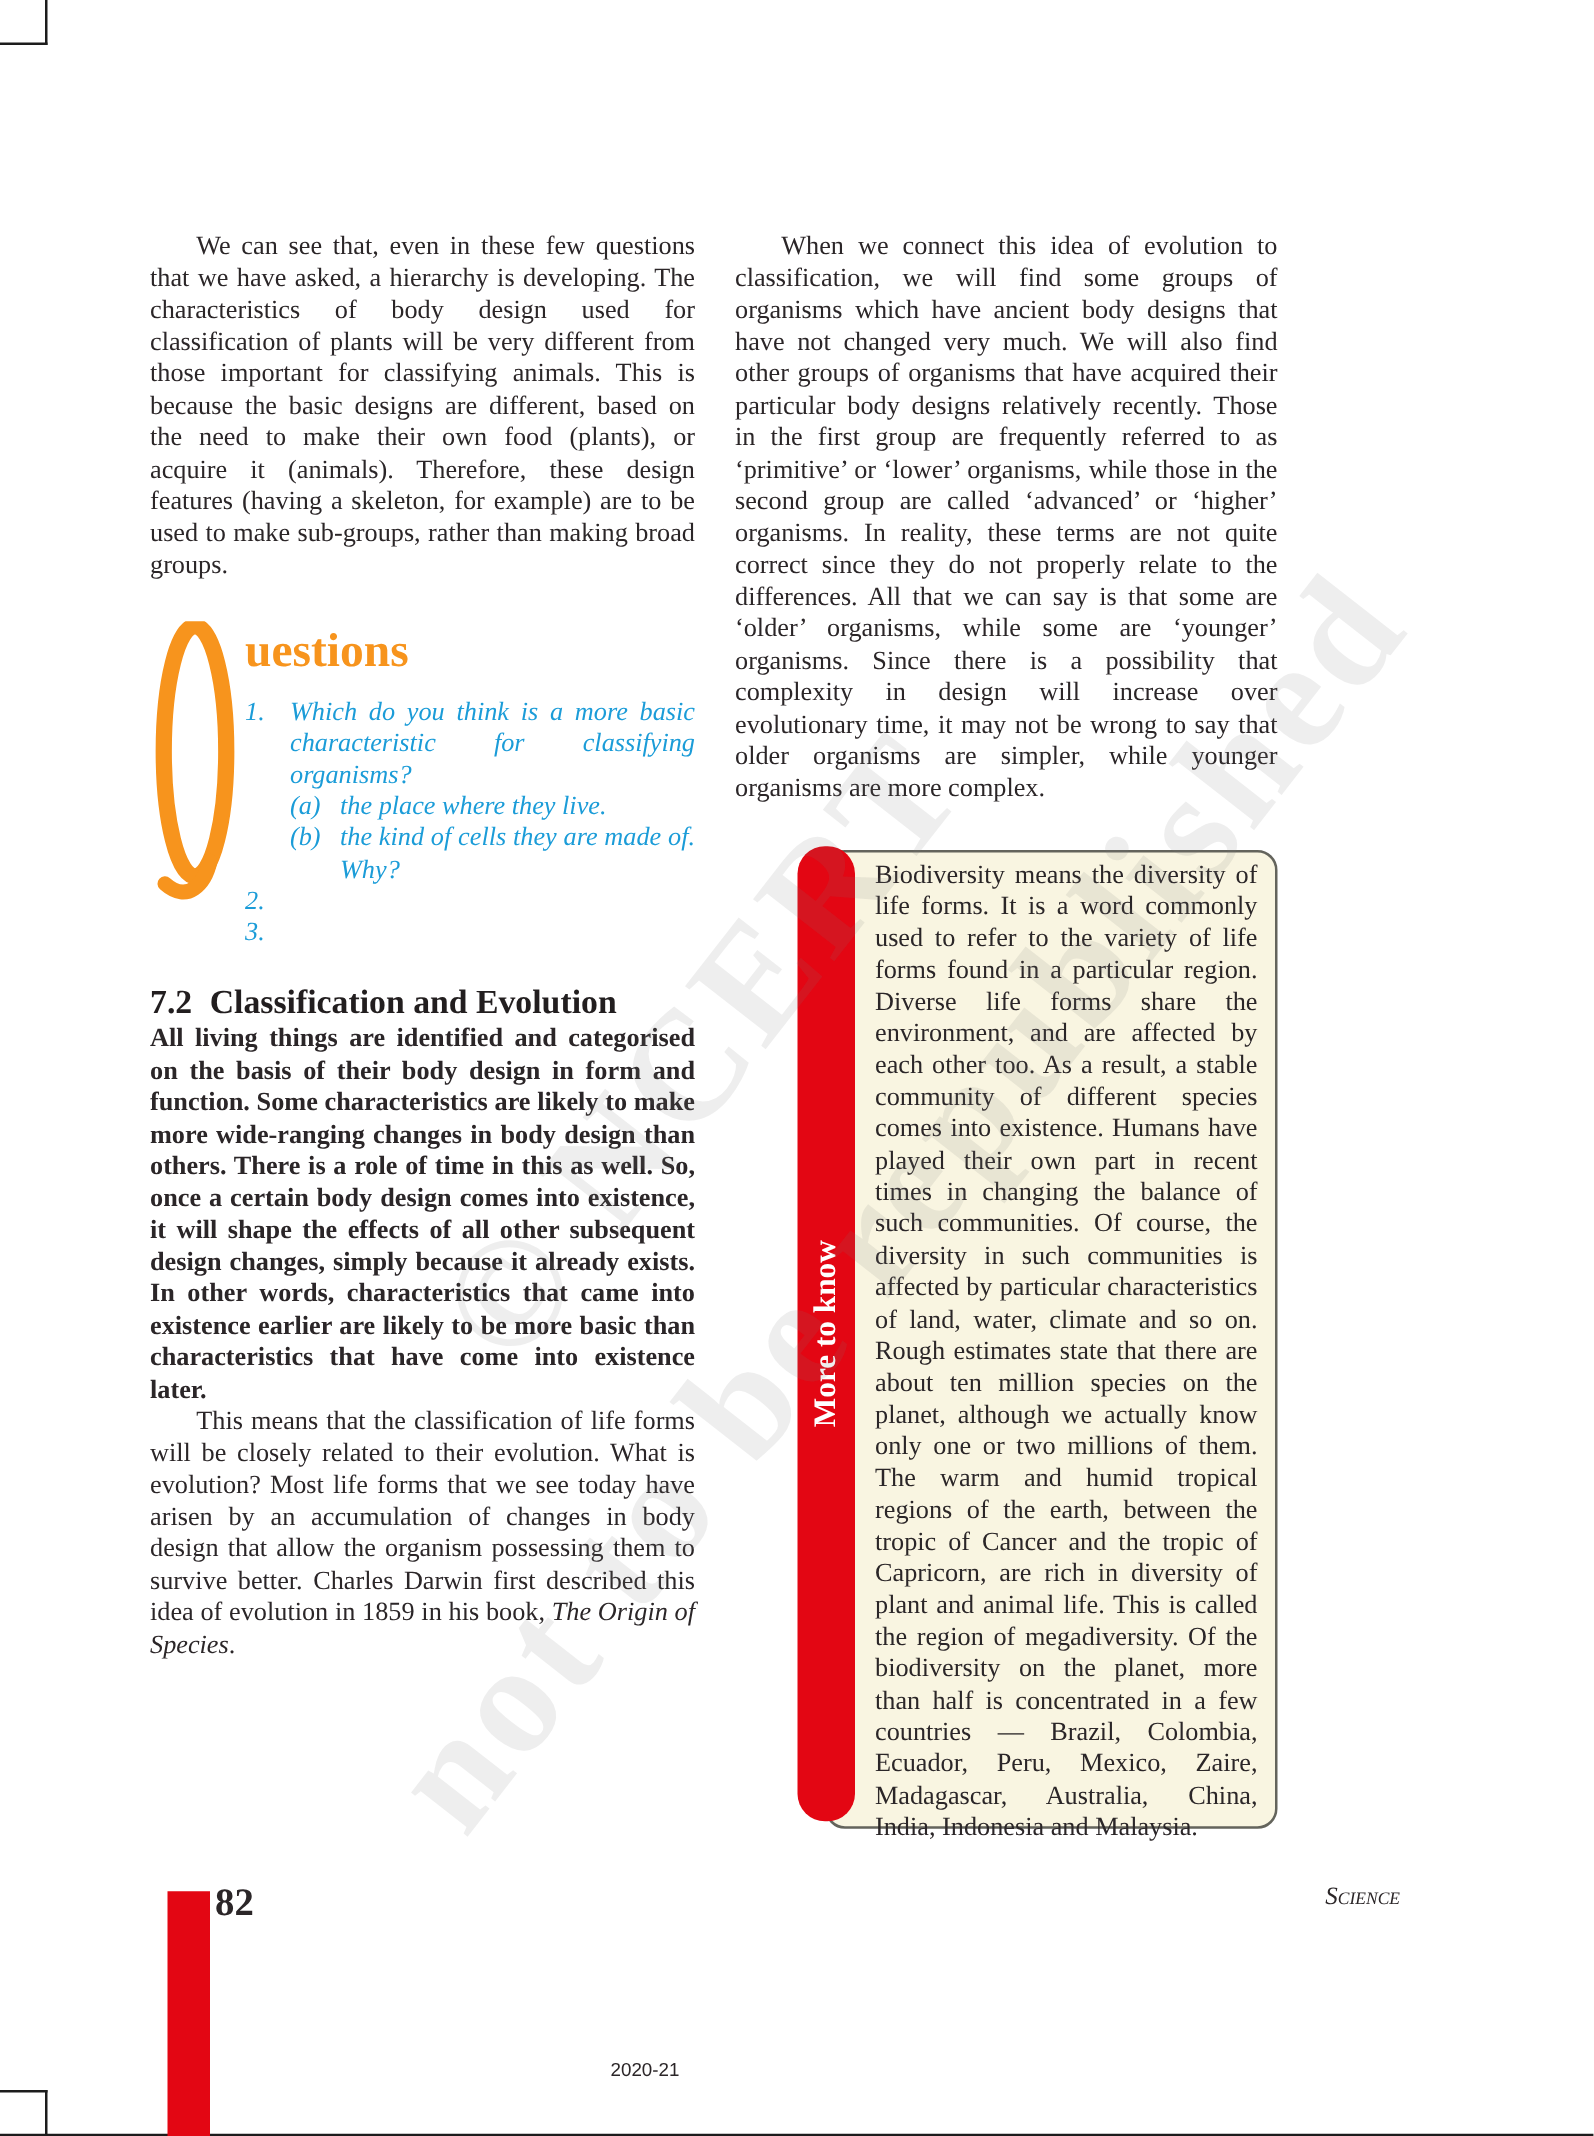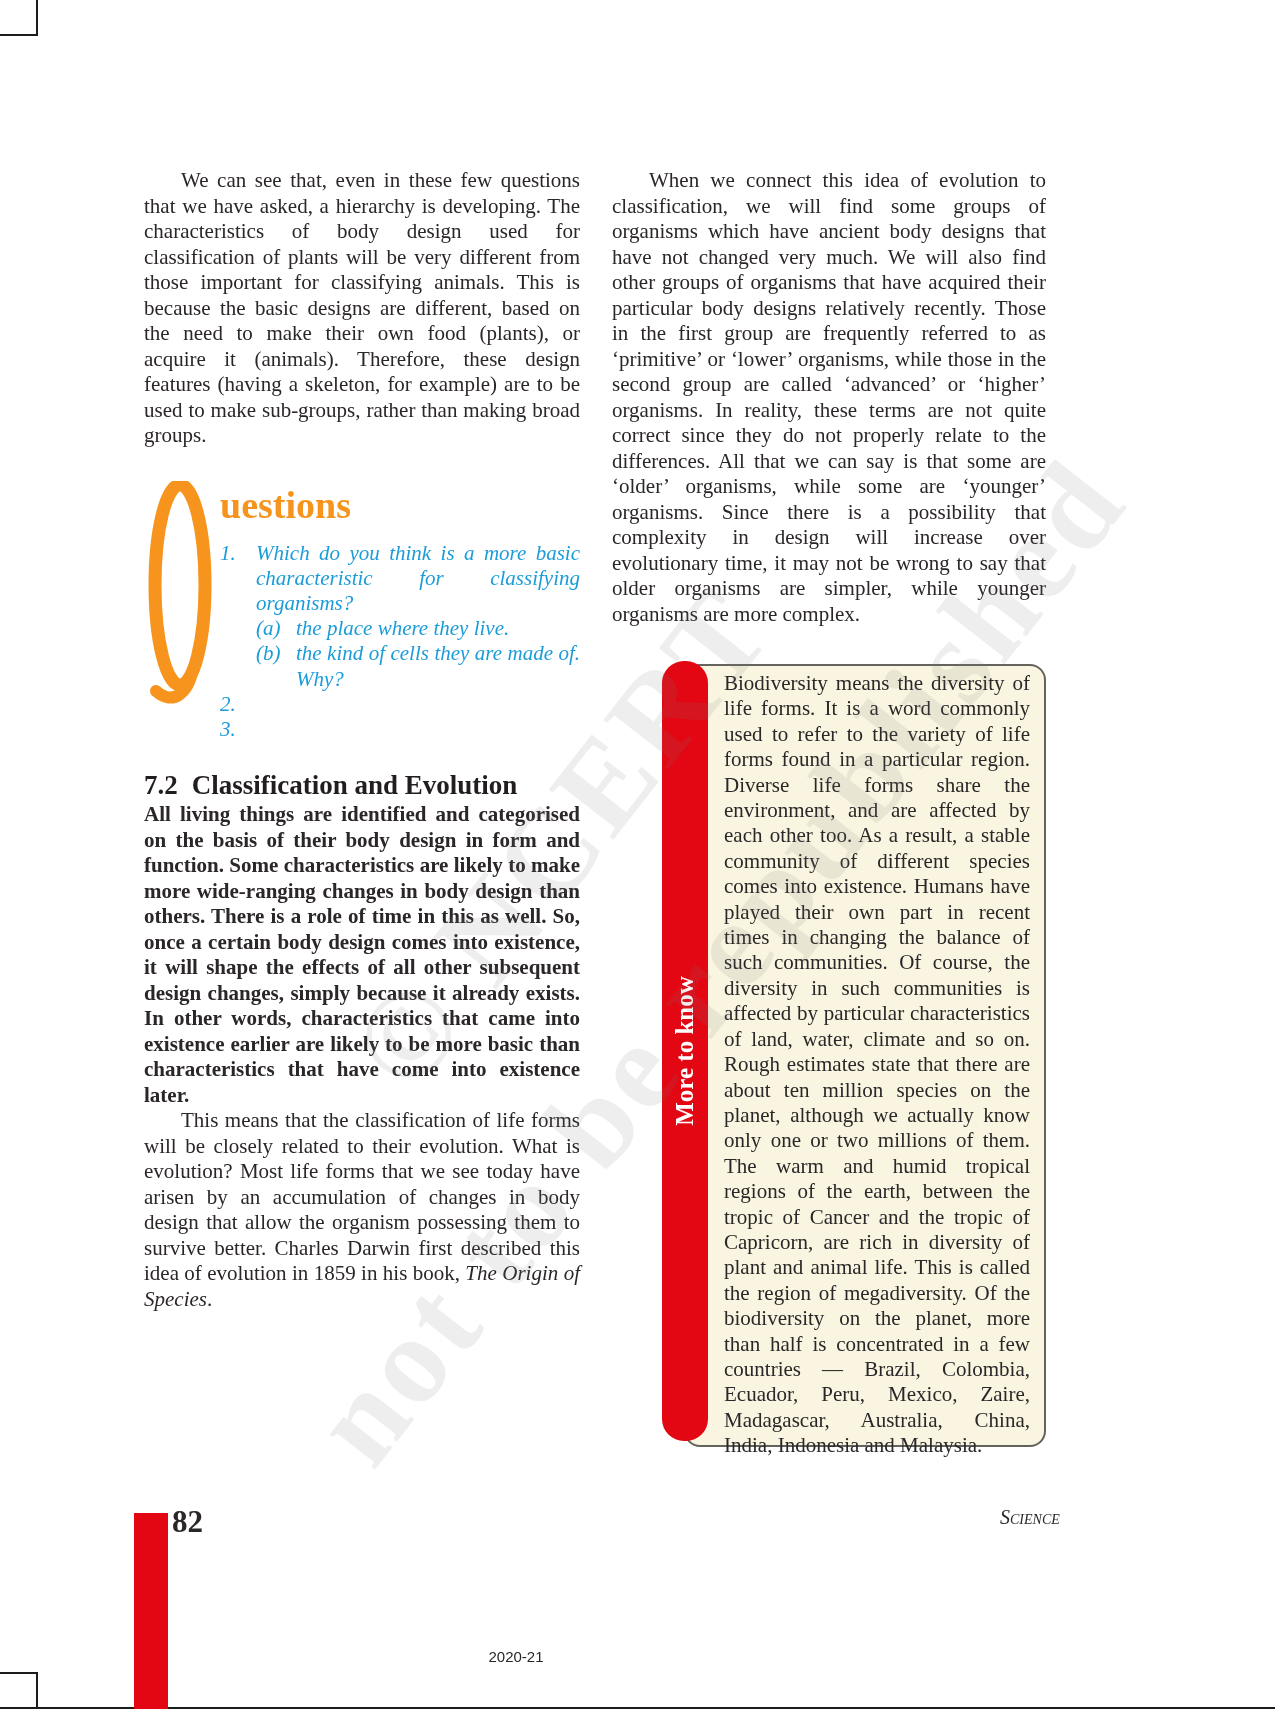--- a/index.html
+++ b/index.html
@@ -18,22 +18,22 @@
 
   
   .cm { position:absolute; background:#1c1c1c; z-index:2; }
   .cm-tl-v { left:36px; top:0; width:2px; height:36px; }
   .cm-tl-h { left:0; top:34px; width:38px; height:2px; }
   .cm-bl-h { left:0; top:1672px; width:38px; height:2px; }
   .cm-bl-v { left:36px; top:1672px; width:2px; height:37px; }
   .cm-bottom { left:0; top:1707px; width:1275px; height:2px; }
 
   
-  .col { position:absolute; top:168px; z-index:2; text-align:justify;
-         font-size:21px; line-height:25.5px;margin-left:24px; }
+  .col { position:absolute; top:184px; z-index:2; text-align:justify;
+         font-size:21px; line-height:25.5px; }
   .col-left  { left:120px; width:436px; }
   .col-right { left:588px; width:434px; }
   p.body { margin:0; }
   p.indent { text-indent:37px; }
 
   
   .questions { position:relative; margin-top:34px; text-align:left; }
   .qcap { position:absolute; left:4px; top:-2px; width:64px; height:228px; }
   .qhead { margin:0 0 0 76px; color:#f7941d; font-size:38px; line-height:44px;
            font-weight:bold; }
@@ -62,21 +62,21 @@
                color:#ffffff; font-weight:bold; font-size:25px; white-space:nowrap; }
   .mtk-body { position:absolute; left:62px; top:10px; width:306px; z-index:3;
               text-align:justify; font-size:21px; line-height:25.4px; margin:0; }
 
   
   .page-tab { position:absolute; left:134px; top:1513px; width:34px;
               height:196px; background:#e30613; z-index:2; }
   .page-num { position:absolute; left:172px; top:1504px; font-size:31px;
               font-weight:bold; z-index:2;text-align:right; }
   .footer-science { position:absolute; left:1000px; top:1506px; width:120px;
-                    font-variant:small-caps; font-style:italic;
+                    text-align:right; font-variant:small-caps; font-style:italic;
                     font-size:20px; z-index:2; }
   .footer-year { position:absolute; left:0; top:1648px; width:1032px;
                  text-align:center; font-family:"Liberation Sans", sans-serif;
                  font-size:15px; z-index:2; }
   .it { font-style:italic; }
 </style>
 </head>
 <body>
 
 <div class="page">

